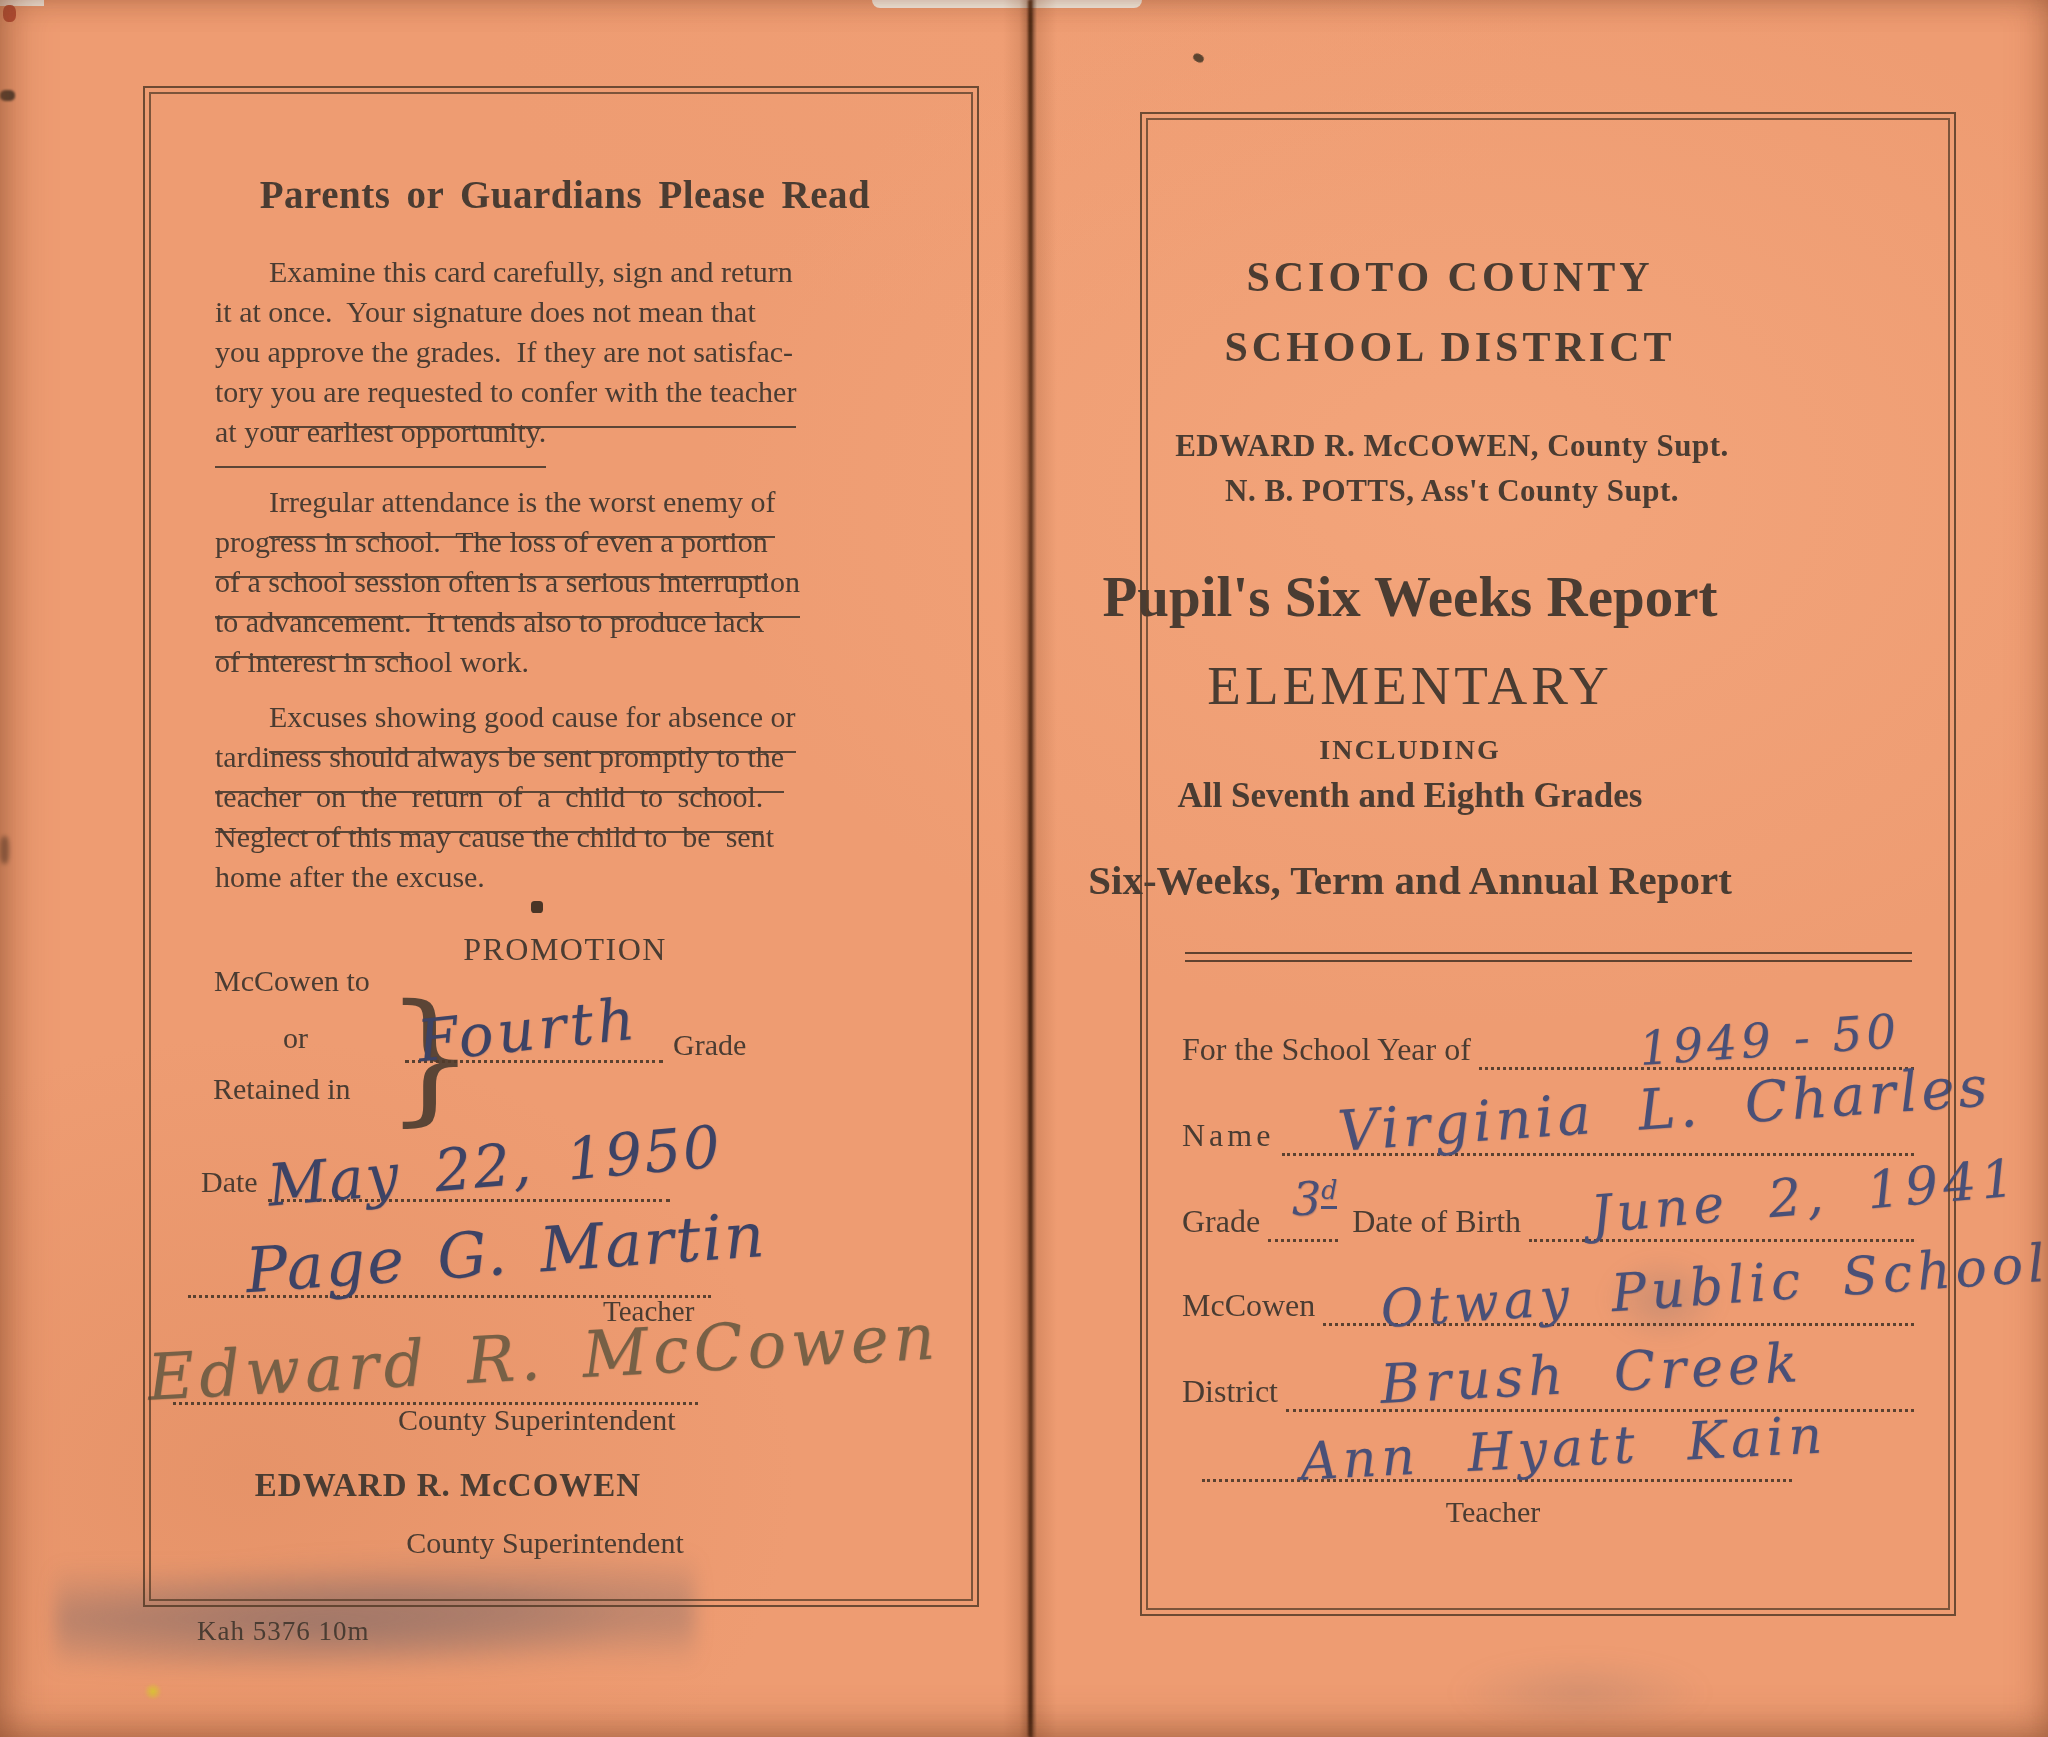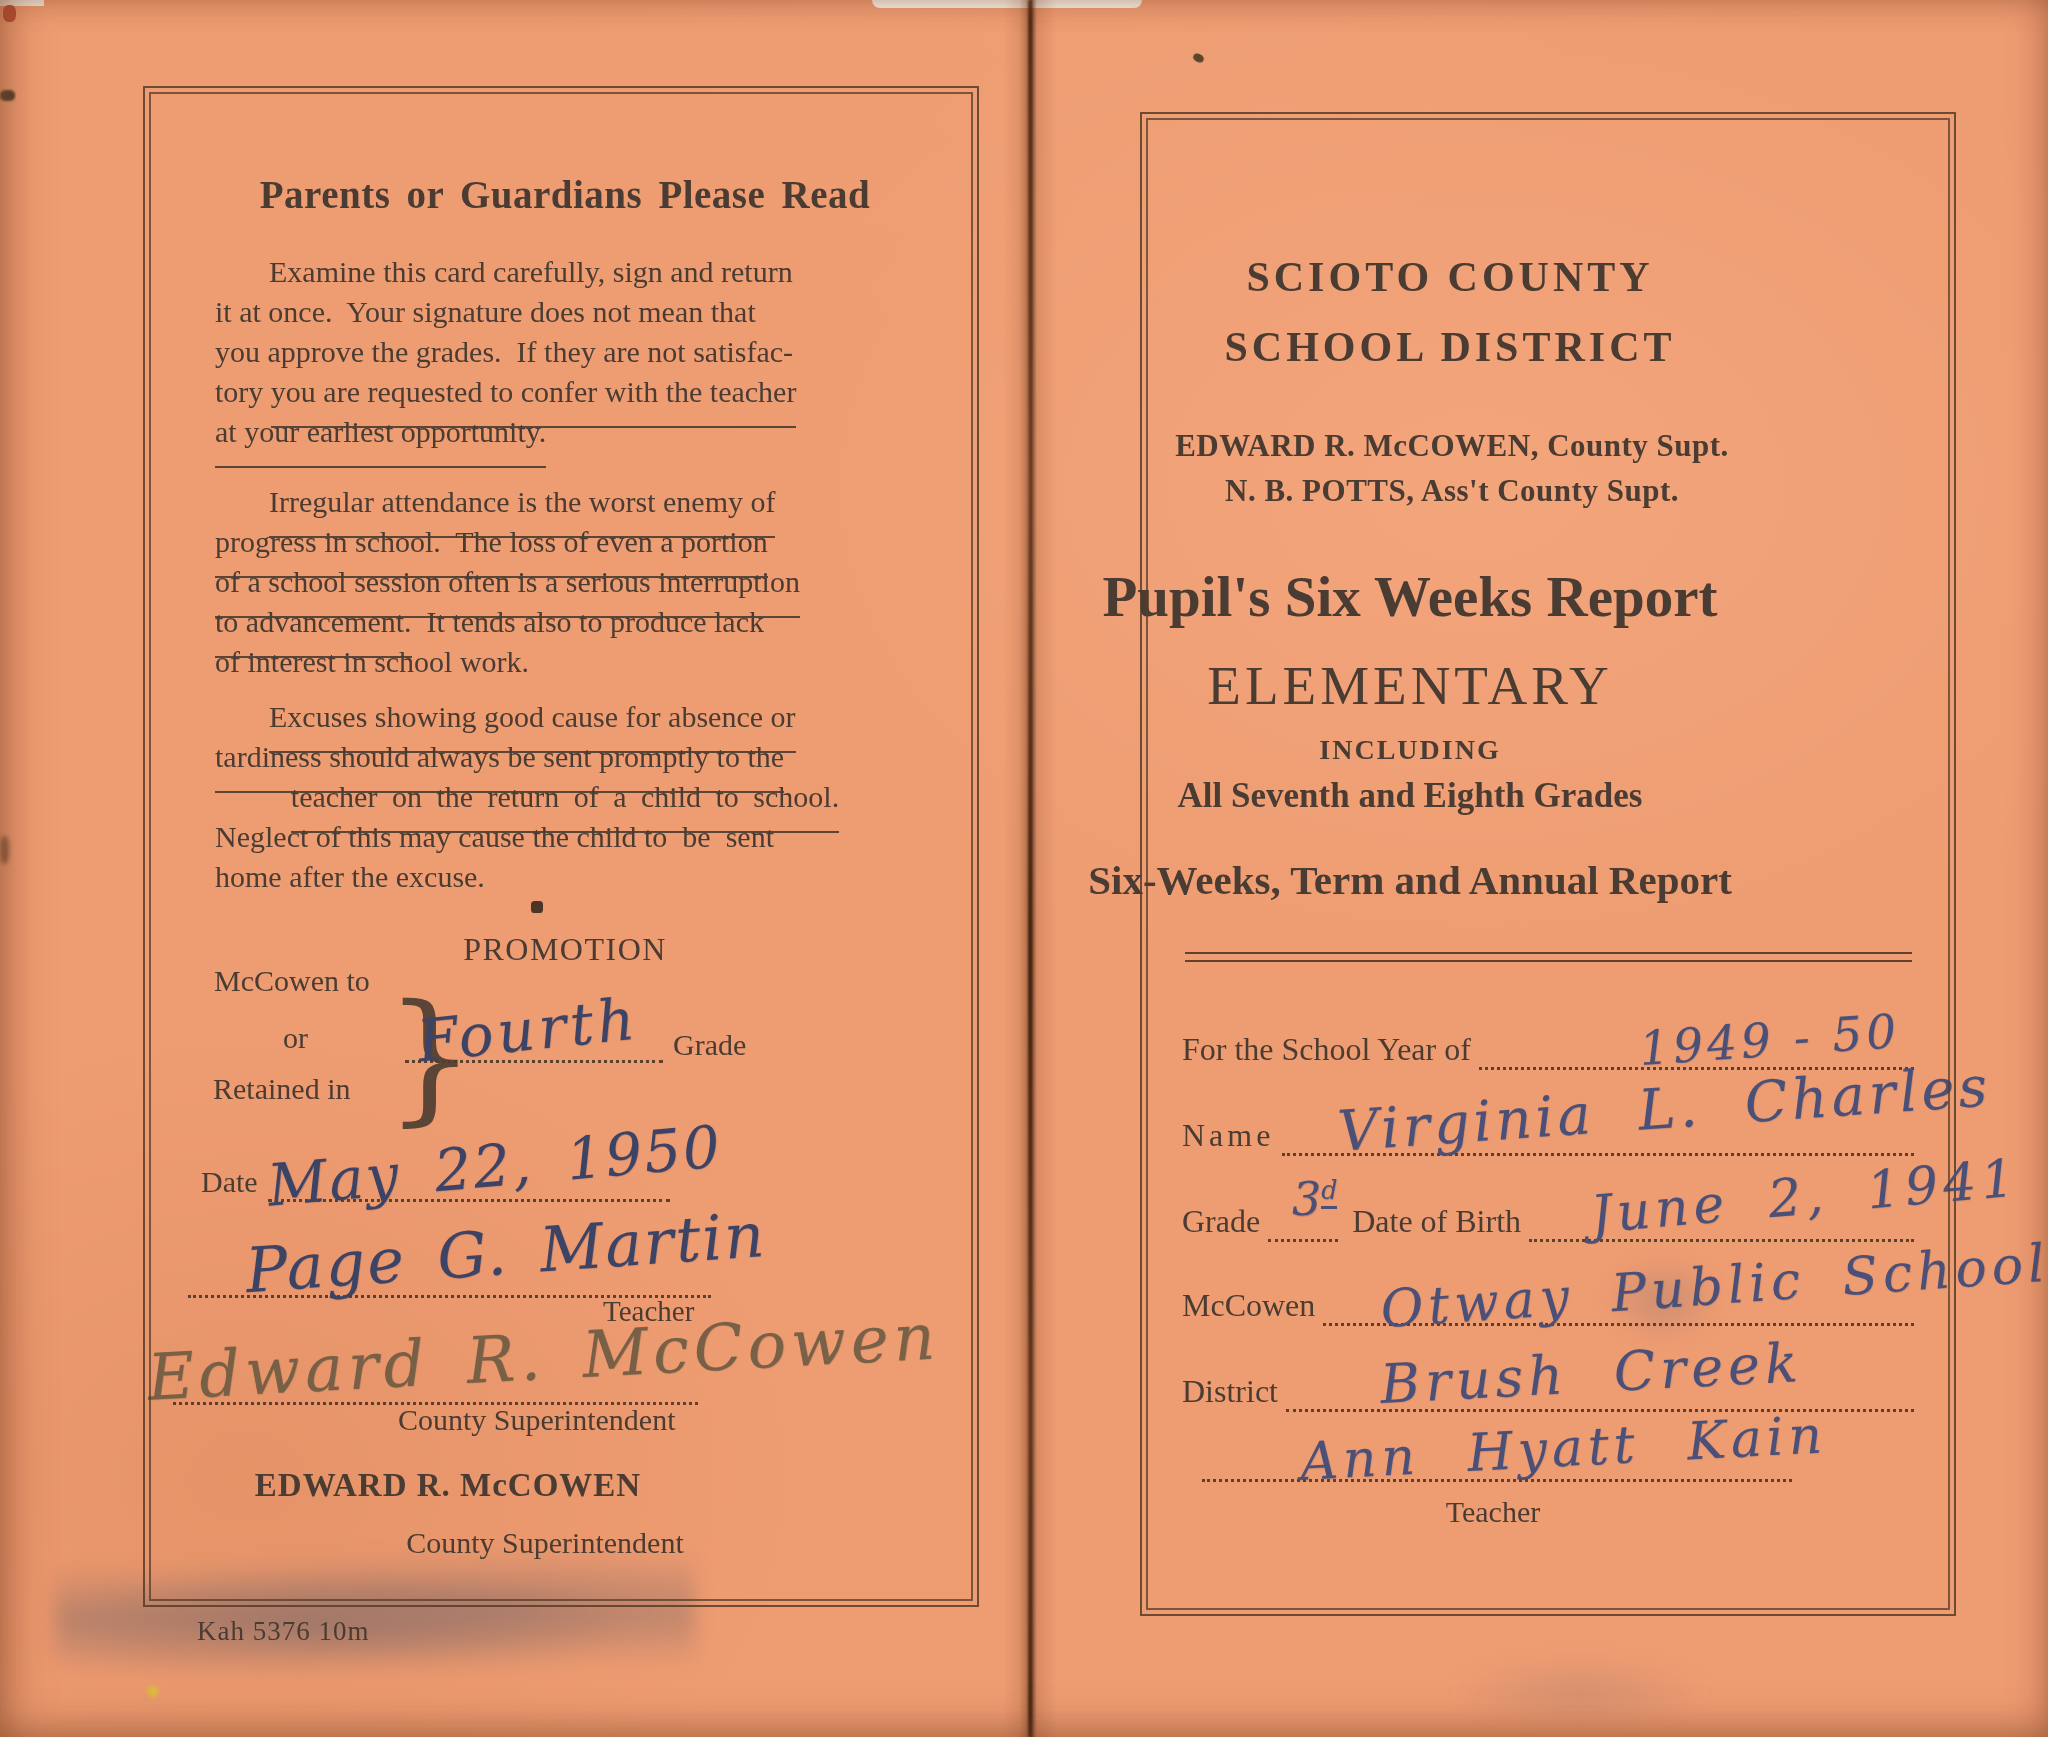--- a/index.html
+++ b/index.html
@@ -33,21 +33,21 @@
   .ctr{transform:translateX(-50%);white-space:nowrap;}
 
   
   .lp-heading{left:70px;top:84px;width:700px;text-align:center;font-size:39px;font-weight:700;letter-spacing:.5px;word-spacing:6px;}
   .lp-col{left:70px;top:164px;width:700px;font-size:30px;line-height:40px;}
   .tl{white-space:pre;}
   .tl.ind{text-indent:54px;}
   .u{border-bottom:2.5px solid rgba(74,60,48,.9);padding-bottom:18px;}
   .p2{margin-top:30px;}
   .p3{margin-top:15px;}
-  .ws{word-spacing:7px;text-align:center;}
+  .ws{word-spacing:7px;}
 
   .promo-title{left:70px;top:843px;width:700px;text-align:center;font-size:32px;letter-spacing:1.5px;}
   .promo-item{font-size:30px;white-space:nowrap;}
   .brace{left:240px;top:886px;font-size:142px;font-weight:400;color:rgba(74,60,48,.9);font-family:"DejaVu Serif",serif;}
 
   .dline{border-bottom:3px dotted rgba(82,60,44,.95);}
   .plabel{font-size:30px;white-space:nowrap;}
 
   
   .hw{position:absolute;font-family:"DejaVu Serif",serif;font-style:italic;white-space:nowrap;

